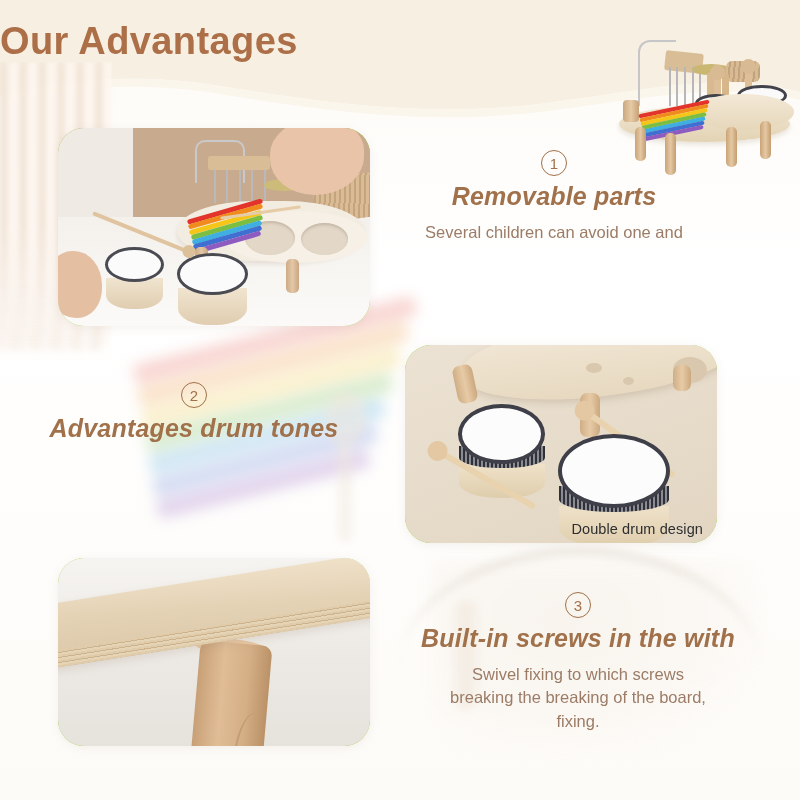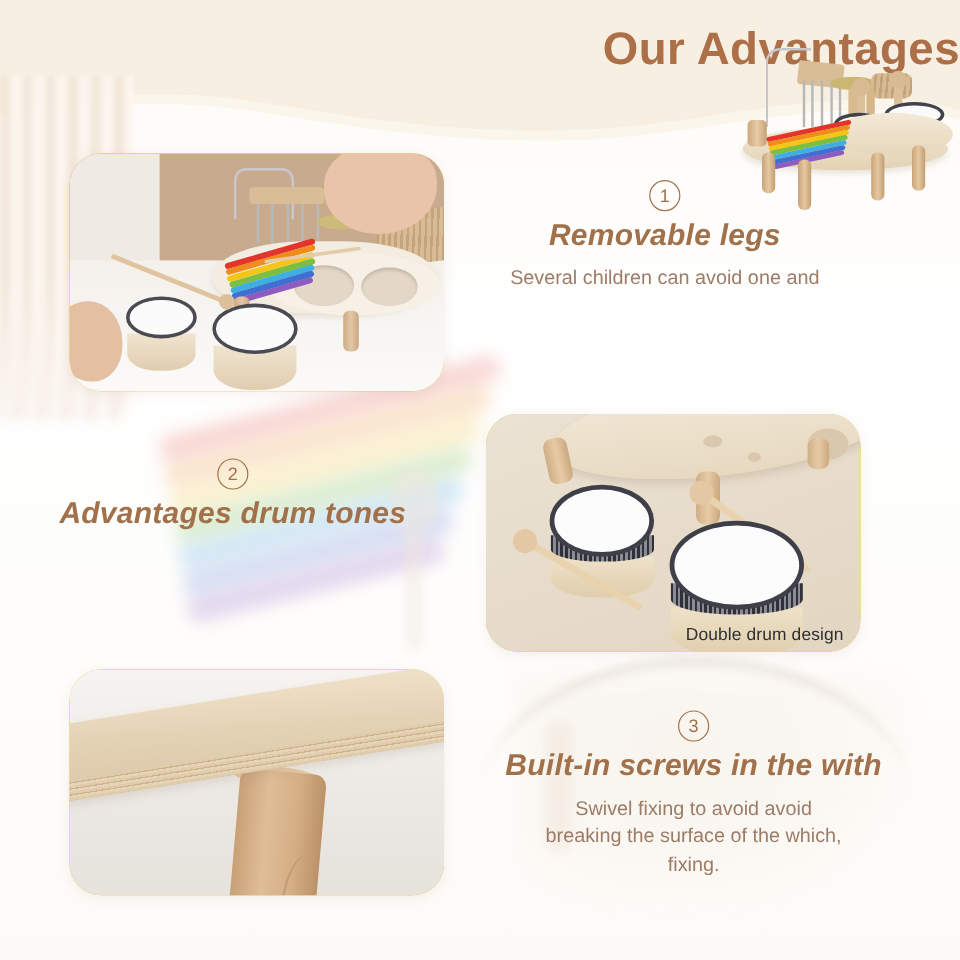--- a/index.html
+++ b/index.html
@@ -98,33 +98,33 @@
     filter: blur(2.5px);
     -webkit-mask-image: linear-gradient(180deg, #000 0%, #000 55%, transparent 100%);
             mask-image: linear-gradient(180deg, #000 0%, #000 55%, transparent 100%);
   }
 
   
   .title {
     position: absolute;
     left: 0; top: 20px;
     width: 800px;
-    text-align: right;
+    text-align: left;
     font-size: 38px;
     font-weight: 700;
     letter-spacing: .4px;
     color: #AC6F47;
   }
 
   
   .photo {
     position: absolute;
     border-radius: 26px;
     overflow: hidden;
-    background: #eab308;
+    background: #84cc16;
     box-shadow: 0 2px 10px rgba(150,130,110,.10);
   }
 
   
   #photo-1 { left: 58px; top: 128px; width: 312px; height: 198px; }
   .p1-wallback {
     position: absolute; left: 0; top: 0; width: 100%; height: 48%;
     background: #c8ab8e;
   }
   .p1-wall-left {
@@ -622,34 +622,34 @@
     <div class="p3-leg-top"></div>
     <div class="p3-leg">
       <div class="p3-grain"></div>
     </div>
     <div class="p3-board"></div>
     <div class="p3-ply"></div>
   </div>
 
   <div class="block" id="block-1">
     <div class="num">1</div>
-    <div class="headline">Removable legs</div>
+    <div class="headline">Removable parts</div>
     <div class="body">
       <div>Several children can avoid one and</div>
     </div>
   </div>
 
   <div class="block" id="block-2">
     <div class="num">2</div>
     <div class="headline">Advantages drum tones</div>
   </div>
 
   <div class="block" id="block-3">
     <div class="num">3</div>
     <div class="headline">Built-in screws in the with</div>
     <div class="body">
-      <div>Swivel fixing to avoid avoid</div>
-      <div>breaking the surface of the which,</div>
+      <div>Swivel fixing to which screws</div>
+      <div>breaking the breaking of the board,</div>
       <div>fixing.</div>
     </div>
   </div>
 
 </div>
 
 </body></html>

